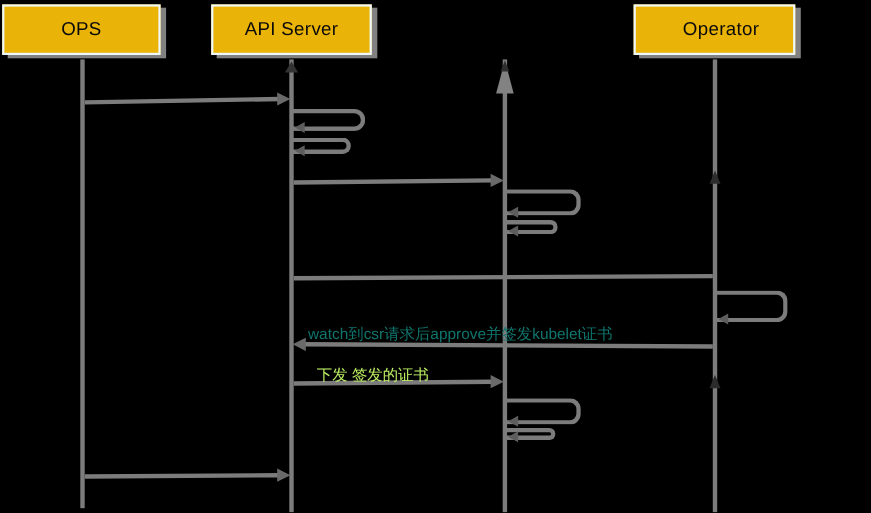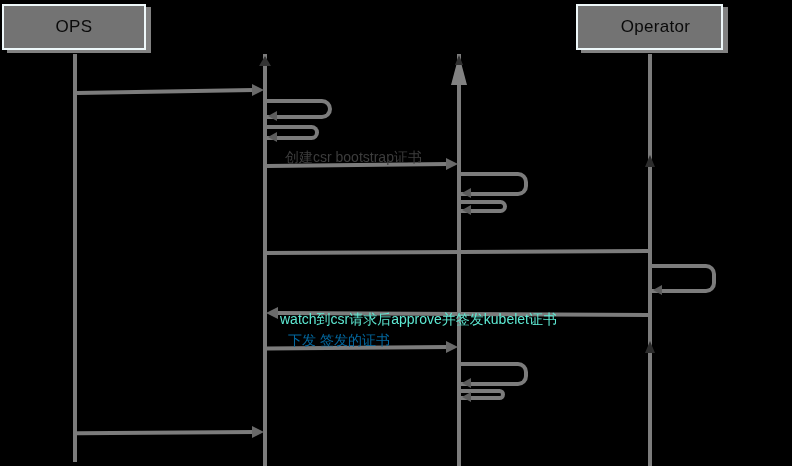--- a/index.html
+++ b/index.html
@@ -2,21 +2,21 @@
 <html><head>
 <meta charset="utf-8">
 <style>
   html,body{margin:0;padding:0;background:#000;}
   #diagram{
     position:relative;width:792px;height:466px;background:#000;overflow:hidden;
     font-family:"Liberation Sans",sans-serif;
   }
   .pbox{
     position:absolute;top:4px;height:46px;box-sizing:border-box;
-    background:#737373;border:2px solid #eef8fa;
+    background:#eab308;border:2px solid #eef8fa;
     box-shadow:5px 3px 0 rgba(235,235,235,0.55);
     display:flex;align-items:center;justify-content:center;
     font-size:17px;color:#0a0a0a;letter-spacing:0.3px;
   }
   .lifeline{position:absolute;width:4px;background:#7c7c7c;}
   .msg{position:absolute;height:4px;background:#7c7c7c;}
   .mlabel{
     position:absolute;font-size:14px;color:#3d3d3d;white-space:nowrap;
     line-height:14px;
   }
@@ -27,39 +27,41 @@
   }
   .tri{position:absolute;width:0;height:0;}
 </style>
 </head>
 <body>
 
 <div id="diagram">
   <div class="pbox" style="left: 2px; width: 144px;">
     <span>OPS</span>
   </div>
+  <div class="pbox" style="left: 192px; width: 146px;">
+    <span>API Server</span>
+  </div>
   <div class="pbox" style="left: 576px; width: 147px; padding-left: 12px;">
     <span>Operator</span>
   </div>
 <div class="lifeline" style="left: 73px; top: 54px; height: 408px; background: rgb(124, 124, 124);"></div>
     <div class="lifeline" style="left: 263px; top: 54px; height: 412px; background: rgb(124, 124, 124);"></div>
     <div class="lifeline" style="left: 457px; top: 54px; height: 412px; background: rgb(124, 124, 124);"></div>
     <div class="lifeline" style="left: 648px; top: 54px; height: 412px; background: rgb(124, 124, 124);"></div>
     <div class="msg" style="left: 77px; top: 88px; width: 177px; background: rgb(124, 124, 124); transform: rotate(-1deg); transform-origin: right center;"></div>
     <div class="tri" style="left: 252px; top: 84px; border-top: 6px solid transparent; border-bottom: 6px solid transparent; border-left: 12px solid rgb(106, 106, 106);"></div>
     <div class="msg" style="left: 267px; top: 162px; width: 181px; background: rgb(124, 124, 124); transform: rotate(-0.6deg); transform-origin: right center;"></div>
     <div class="tri" style="left: 446px; top: 158px; border-top: 6px solid transparent; border-bottom: 6px solid transparent; border-left: 12px solid rgb(106, 106, 106);"></div>
-    <div class="mlabel" style="left: 285px; top: 150px; color: rgb(61, 61, 61);">创建csr  bootstrap证书</div>
     <div class="msg" style="left: 267px; top: 249px; width: 381px; background: rgb(124, 124, 124); transform: rotate(-0.3deg); transform-origin: right center;"></div>
     <div class="msg" style="left: 276px; top: 311px; width: 372px; background: rgb(124, 124, 124); transform: rotate(0.3deg); transform-origin: left center;"></div>
     <div class="tri" style="left: 266px; top: 307px; border-top: 6px solid transparent; border-bottom: 6px solid transparent; border-right: 12px solid rgb(106, 106, 106);"></div>
-    <div class="mlabel" style="left: 280px; top: 296px; color: #5eead4; margin-top: 16px;">watch到csr请求后approve并签发kubelet证书</div>
+    <div class="mlabel" style="left: 280px; top: 296px; color: #0f766e;">watch到csr请求后approve并签发kubelet证书</div>
     <div class="msg" style="left: 267px; top: 345px; width: 181px; background: rgb(124, 124, 124); transform: rotate(-0.5deg); transform-origin: right center;"></div>
     <div class="tri" style="left: 446px; top: 341px; border-top: 6px solid transparent; border-bottom: 6px solid transparent; border-left: 12px solid rgb(106, 106, 106);"></div>
-    <div class="mlabel" style="left: 288px; top: 333px; color: #0369a1;">下发  签发的证书</div>
+    <div class="mlabel" style="left: 288px; top: 333px; color: #bef264;">下发  签发的证书</div>
     <div class="msg" style="left: 77px; top: 430px; width: 177px; background: rgb(124, 124, 124); transform: rotate(-0.4deg); transform-origin: right center;"></div>
     <div class="tri" style="left: 252px; top: 426px; border-top: 6px solid transparent; border-bottom: 6px solid transparent; border-left: 12px solid rgb(106, 106, 106);"></div>
     <div class="loop" style="left: 266px; top: 99px; width: 66px; height: 20px; border-color: rgb(124, 124, 124);"></div>
     <div class="tri" style="left: 268px; top: 111px; border-top: 5px solid transparent; border-bottom: 5px solid transparent; border-right: 9px solid rgb(93, 93, 93);"></div>
     <div class="loop" style="left: 266px; top: 125px; width: 53px; height: 15px; border-color: rgb(124, 124, 124);"></div>
     <div class="tri" style="left: 268px; top: 132px; border-top: 5px solid transparent; border-bottom: 5px solid transparent; border-right: 9px solid rgb(93, 93, 93);"></div>
     <div class="loop" style="left: 460px; top: 172px; width: 68px; height: 24px; border-color: rgb(124, 124, 124);"></div>
     <div class="tri" style="left: 462px; top: 188px; border-top: 5px solid transparent; border-bottom: 5px solid transparent; border-right: 9px solid rgb(93, 93, 93);"></div>
     <div class="loop" style="left: 460px; top: 200px; width: 47px; height: 13px; border-color: rgb(124, 124, 124);"></div>
     <div class="tri" style="left: 462px; top: 205px; border-top: 5px solid transparent; border-bottom: 5px solid transparent; border-right: 9px solid rgb(93, 93, 93);"></div>

